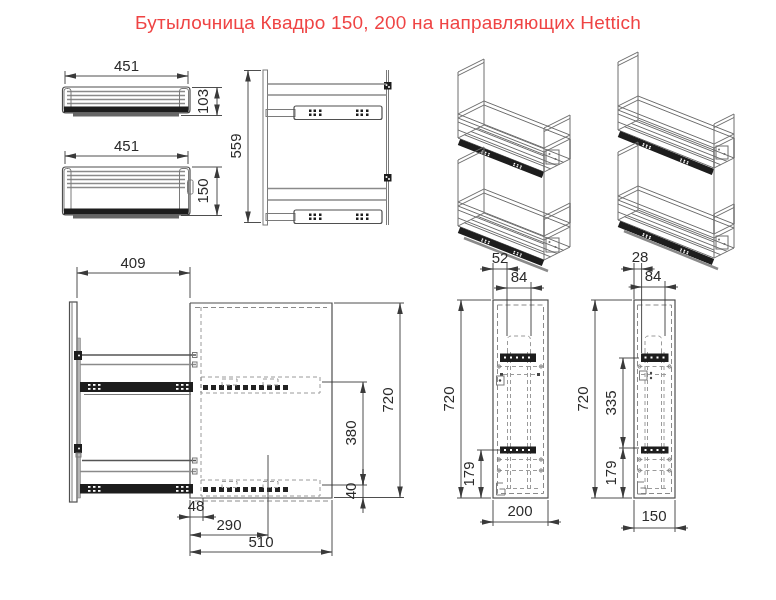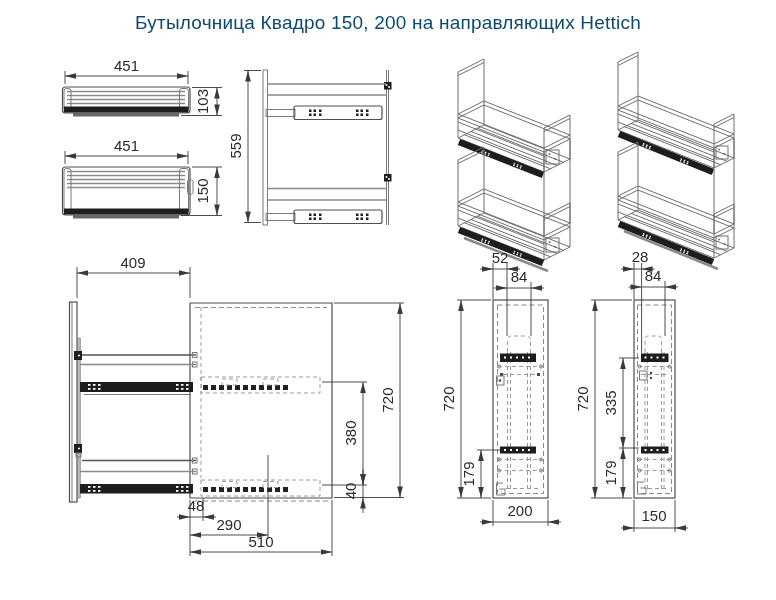--- a/index.html
+++ b/index.html
@@ -1,17 +1,17 @@
 <!DOCTYPE html>
 <html><head>
 <meta charset="utf-8">
 <style>
   html,body{margin:0;padding:0;background:#fff;}
   body{width:776px;height:600px;position:relative;overflow:hidden;font-family:"Liberation Sans",sans-serif;}
-  .title{position:absolute;top:12px;left:0;width:776px;text-align:center;font-size:19px;color:#0c4a6e;letter-spacing:.2px;}
+  .title{position:absolute;top:12px;left:0;width:776px;text-align:center;font-size:19px;color:#ef4444;letter-spacing:.2px;}
   svg{position:absolute;top:0;left:0;}
   .dim{font-family:"Liberation Sans",sans-serif;font-size:15px;fill:#2b2b2b;}
   .ln{stroke:#4f4f4f;stroke-width:1.2;fill:none;}
   .thin{stroke:#7a7a7a;stroke-width:1;fill:none;}
   .wire{stroke:#8a8a8a;stroke-width:1.4;fill:none;}
   .dl{stroke:#3a3a3a;stroke-width:.9;fill:none;}
   .ghost{stroke:#9a9a9a;stroke-width:1;fill:none;stroke-dasharray:4 3;}
   .ghostd{stroke:#8a8a8a;stroke-width:1;fill:none;stroke-dasharray:5 3;}
   .darkfill{fill:#1d1d1d;stroke:none;}
   .iso{stroke:#6e6e6e;stroke-width:1;fill:none;}

